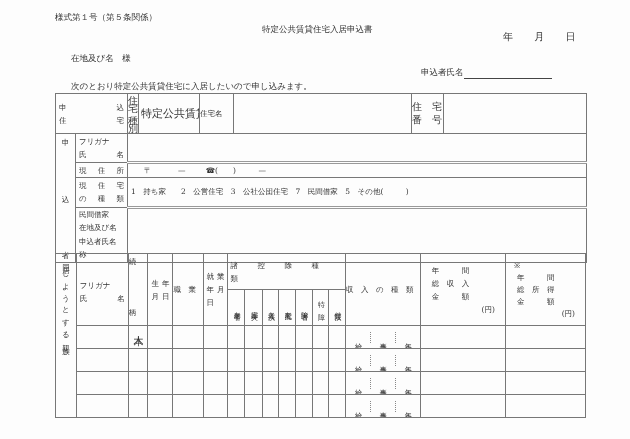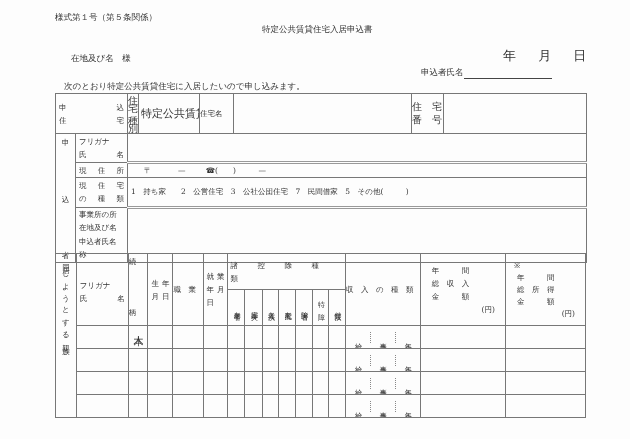--- a/index.html
+++ b/index.html
@@ -1,26 +1,26 @@
 <!DOCTYPE html>
 <html><head>
 <meta charset="utf-8">
 <style>
   html, body { margin:0; padding:0; background:#fdfdfd; }
   body { width:630px; height:439px; position:relative; overflow:hidden;
          font-family:"DejaVu Serif", serif; color:#333; font-size:8px; }
   .abs { position:absolute; white-space:nowrap; }
   .form-no { left:55px; top:12px; font-size:8.5px; }
   .title { left:262px; top:24px; font-size:8.5px; }
-  .date { left:503px; top:47px; font-size:13px; word-spacing:0; }
+  .date { left:503px; top:30px; font-size:10px; word-spacing:0; }
   .date span { display:inline-block; margin-right:18px; }
   .addressee { left:71px; top:53px; font-size:8.5px; }
   .applicant { left:421px; top:67px; font-size:8.5px; }
   .applicant .line { display:inline-block; width:88px; border-bottom:1px solid #444; height:8px; vertical-align:bottom; }
-  .intro { left:64px; top:81px; font-size:8.5px; }
+  .intro { left:71px; top:81px; font-size:8.5px; }
 
   table { border-collapse:collapse; position:absolute; table-layout:fixed; }
   td { border:1px solid #777; padding:0; font-size:7.5px; line-height:13px; vertical-align:middle; overflow:hidden; }
   .up { left:55px; top:93px; width:531px; }
   .lo { left:55px; top:253px; width:531px; }
   .dbl-b { border-bottom:3px double #999; }
   .vt { writing-mode:vertical-rl; text-orientation:upright; letter-spacing:2px; margin:auto; }
   .c { text-align:left; }
   .ml { padding-left:3px; }
   .jt { display:flex; justify-content:space-between; padding:0 3px; }
@@ -126,21 +126,21 @@
       <div class="jt">
             <span>の</span>
             <span>種</span>
             <span>類</span>
           </div>
     </td>
     <td colspan="5" class="dbl-b ml">1　持ち家　　2　公営住宅　3　公社公団住宅　7　民間借家　5　その他(　　　)</td>
   </tr>
   <tr style="height:55px">
     <td style="line-height:13.5px">
-      <div class="ml">事業所の所</div>
+      <div class="ml">民間借家</div>
       <div class="ml">在地及び名</div>
       <div class="ml">申込者氏名</div>
       <div class="ml">称</div>
     </td>
     <td colspan="5"></td>
   </tr>
 </tbody>
   </table>
 
 <table class="lo">

